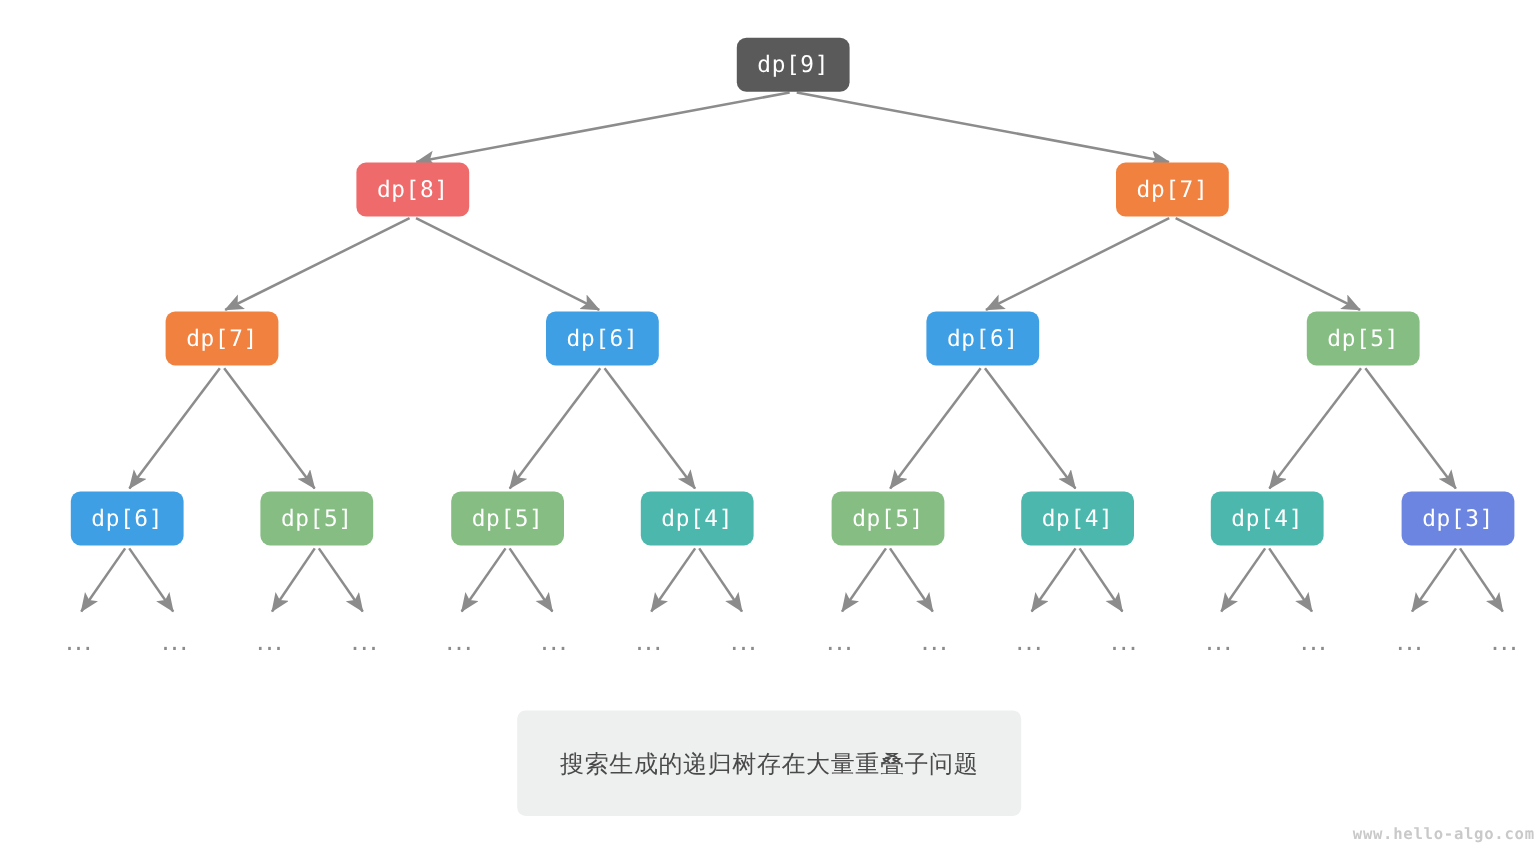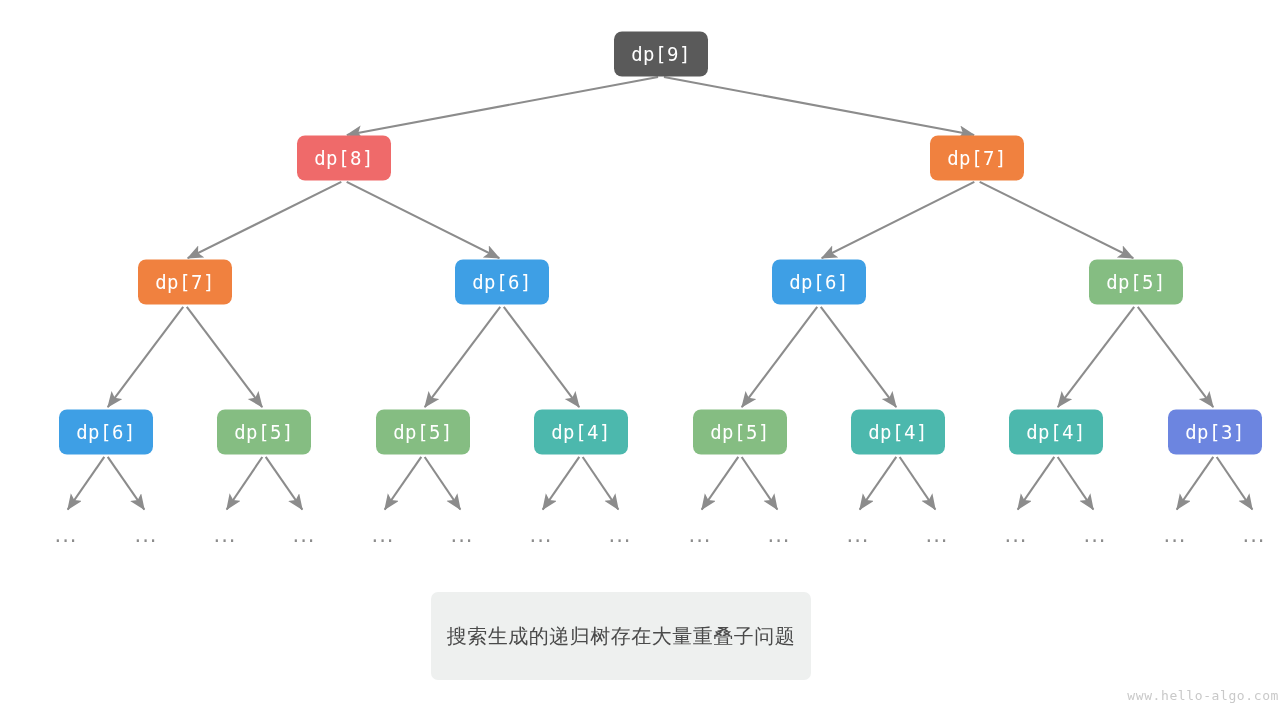--- a/index.html
+++ b/index.html
@@ -39,21 +39,21 @@
     font-size: 21px;
     fill: #8c8c8c;
     text-anchor: middle;
     dominant-baseline: middle;
     letter-spacing: 1px;
   }
   .caption-box {
     position: absolute;
     left: 410px;
     top: 592px;
-    width: 380px;
+    width: 420px;
     height: 88px;
     background: #eef0ef;
     border-radius: 7px;
     display: flex;
     flex-direction: column;
     align-items: center;
     justify-content: center;
     box-sizing: border-box;
   }
   .caption-line {
@@ -74,20 +74,21 @@
     vertical-align: super;
   }
   .watermark {
     position: absolute;
     right: 22px;
     bottom: 17px;
     font-family: "DejaVu Sans Mono", "Liberation Mono", monospace;
     font-size: 13px;
     color: #c9c9c9;
     letter-spacing: 0.6px;
+    font-weight: bold;
   }
 </style>
 </head>
 <body>
 
 <div id="diagram-root">
   <svg class="tree-svg" id="tree-svg" viewBox="0 0 1280 720">
     <defs>
       <marker id="arrowhead" markerWidth="9" markerHeight="9" refX="7.2" refY="3.2" orient="auto" markerUnits="strokeWidth">
         <path d="M0,0 L7.6,3.2 L0,6.4 L1.7,3.2 Z" fill="#8c8c8c"></path>

